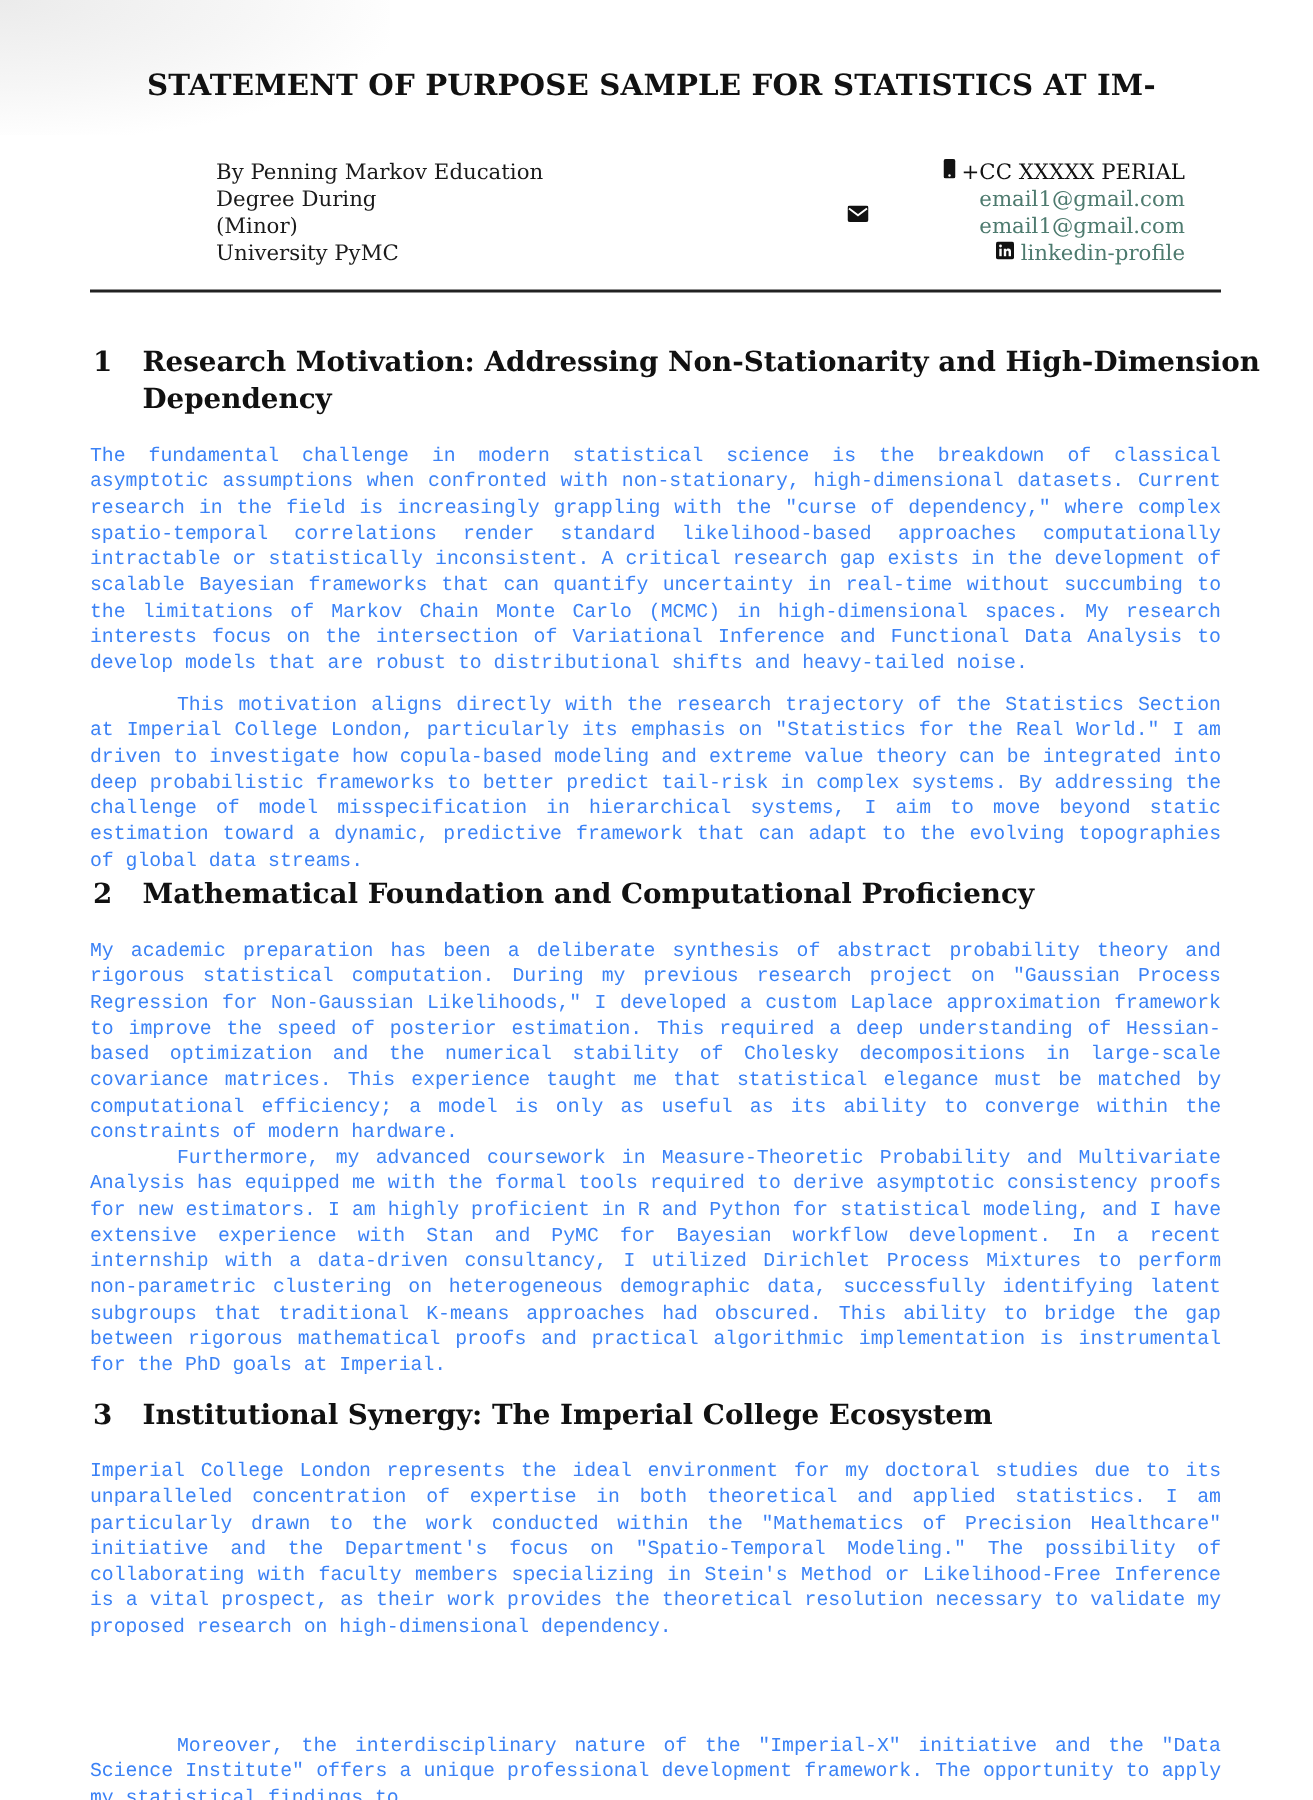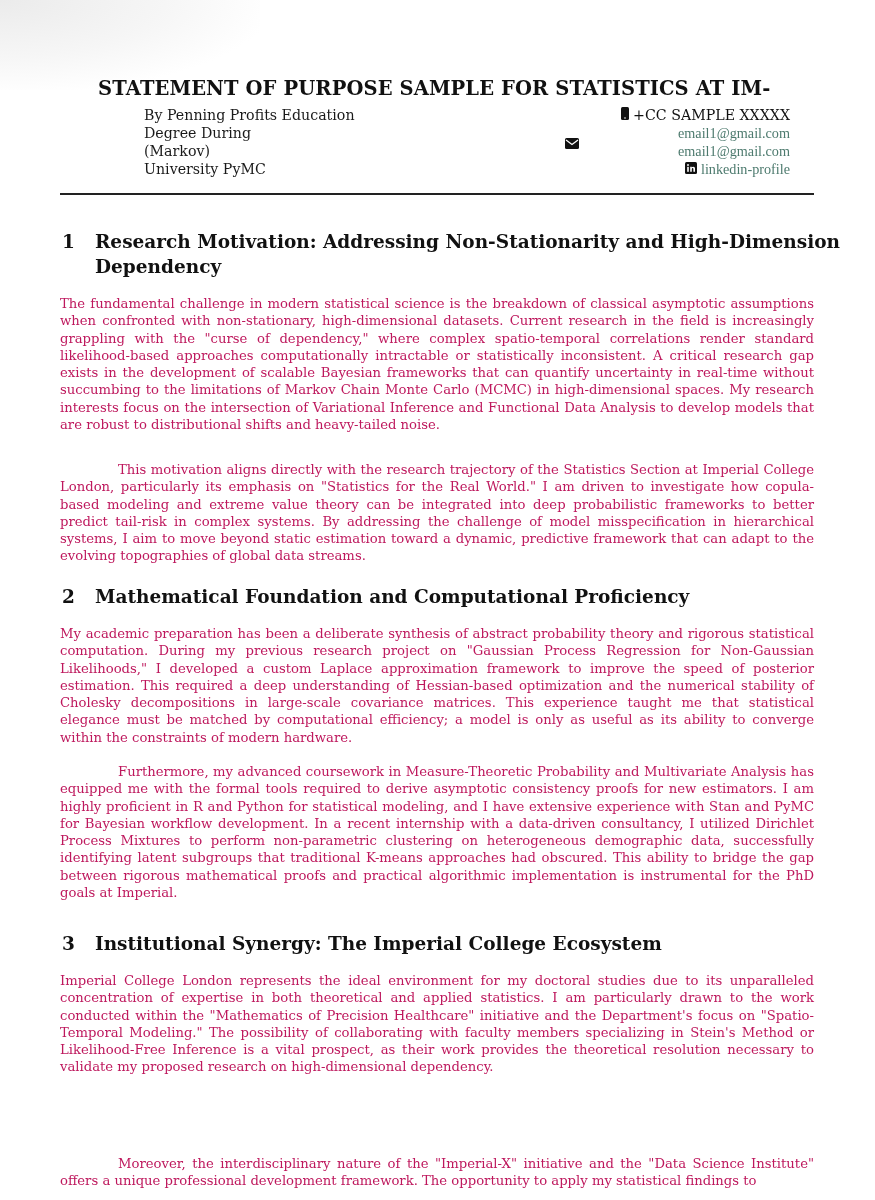--- a/index.html
+++ b/index.html
@@ -14,71 +14,70 @@
       position: absolute; left: 0; top: 0; width: 260px; height: 90px;
       background: radial-gradient(ellipse at 0% 0%, #ebebeb 0%, #f6f6f6 45%, rgba(255,255,255,0) 75%);
       pointer-events: none;
     }
     .page { position: absolute; left: 60px; top: 0; width: 754px; }
     .title {
       position: absolute; left: 38px; top: 44px; width: 720px;
       font-family: "DejaVu Serif", serif; font-weight: bold;
       font-size: 19.5px; line-height: 26px; letter-spacing: 0.1px;
       color: #111;
-      margin-top: 32px;
     }
     .author { position: absolute; left: 84px; top: 106px; font-size: 14.2px; line-height: 18px; }
     .author div { white-space: nowrap; }
     .contact { position: absolute; left: 500px; top: 106px; width: 230px; font-size: 14.2px; line-height: 18px; }
     .contact .row { display: flex; justify-content: flex-end; align-items: center; white-space: nowrap; }
-    .contact .link { color: #4d7a6e; font-family: Liberation Serif, serif; }
+    .contact .link { color: #4d7a6e; }
     .contact .phone { color: #111; }
     .ico { display: inline-block; margin-right: 4px; }
     .email-block { position: relative; }
     .email-block .env { position: absolute; left: 5px; top: 11px; }
     .rule { position: absolute; left: 0; top: 193px; width: 754px; height: 2px; background: #222; }
     .h1 {
       position: absolute; left: 0; font-weight: bold; font-size: 18.5px; line-height: 25px; color: #111;
     }
     .h1 .num { position: absolute; left: 2px; top: 0; }
     .h1 .txt { position: absolute; left: 35px; top: 0; width: 800px; }
     .para {
       position: absolute; left: 0; width: 754px;
       font-size: 13.2px; line-height: 17.3px; text-align: justify;
-      hyphens: auto; color: #be185d;
+      hyphens: auto; color: #3b82f6; font-family: Liberation Mono, monospace;
     }
     .para.indent { text-indent: 58px; }
   </style>
 </head>
 <body>
 
 <div class="shade"></div>
 
 <div class="page">
 
   <div class="title">
     <div>STATEMENT OF PURPOSE SAMPLE FOR STATISTICS AT IM-</div>
   </div>
 
   <div class="author">
-    <div>By Penning Profits Education</div>
+    <div>By Penning Markov Education</div>
     <div>Degree During</div>
-    <div>(Markov)</div>
+    <div>(Minor)</div>
     <div>University PyMC</div>
   </div>
 
   <div class="contact">
     <div class="row">
       <span class="ico">
         <svg width="8" height="13" viewBox="0 0 8 13">
             <rect x="0" y="0" width="8" height="13" rx="1.5" fill="#111"></rect>
             <circle cx="4" cy="11" r="0.8" fill="#fff"></circle>
           </svg>
       </span>
-      <span class="phone">+CC SAMPLE XXXXX</span>
+      <span class="phone">+CC XXXXX PERIAL</span>
     </div>
     <div class="email-block">
       <span class="env">
         <svg width="14" height="11" viewBox="0 0 14 11">
             <rect x="0" y="0" width="14" height="11" rx="1.5" fill="#111"></rect>
             <path d="M1 2 L7 6.5 L13 2" stroke="#fff" stroke-width="1.3" fill="none"></path>
           </svg>
       </span>
       <div class="row">
           <span class="link">email1@gmail.com</span>

